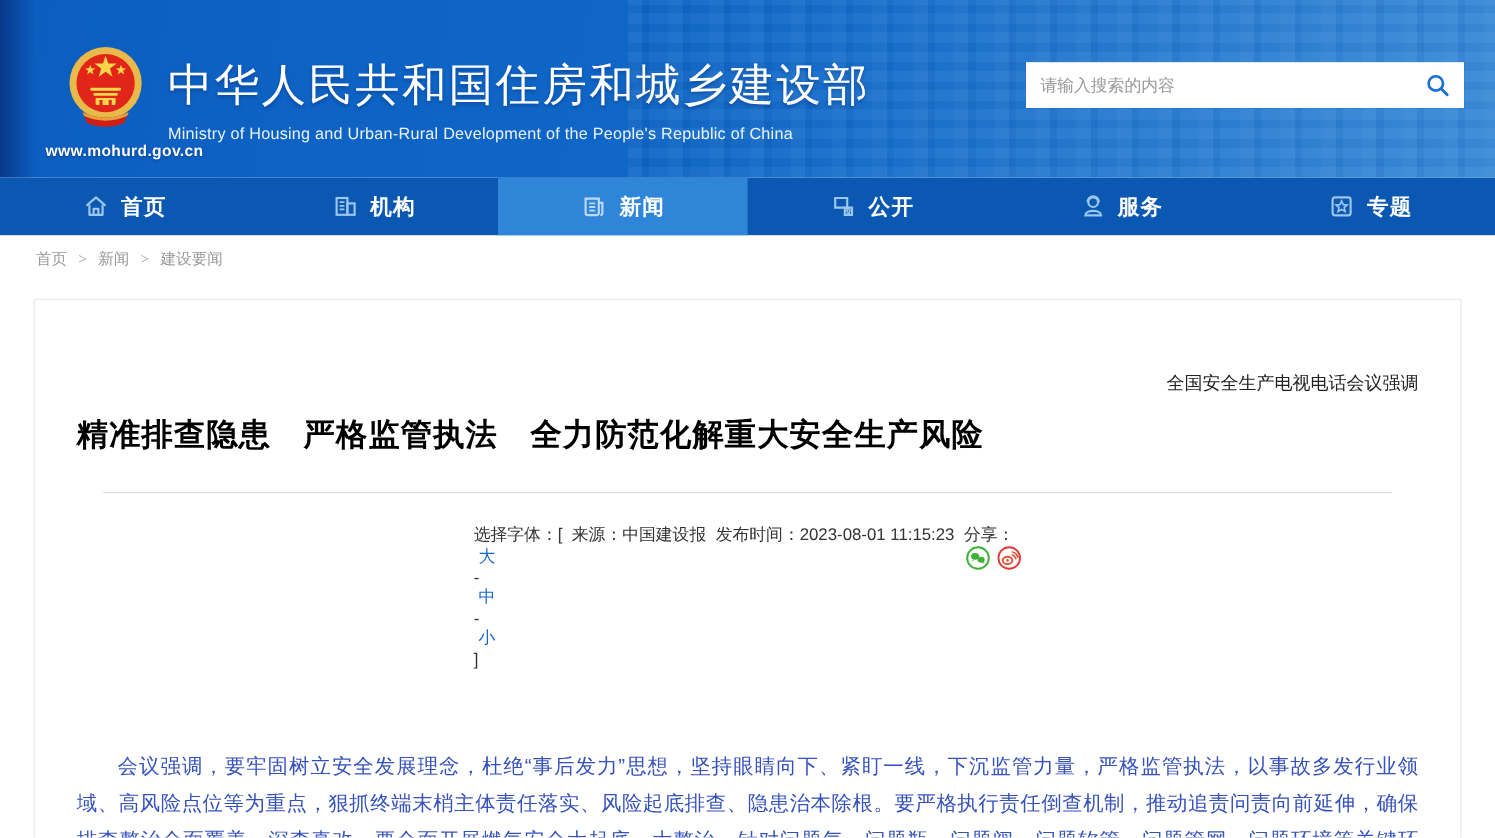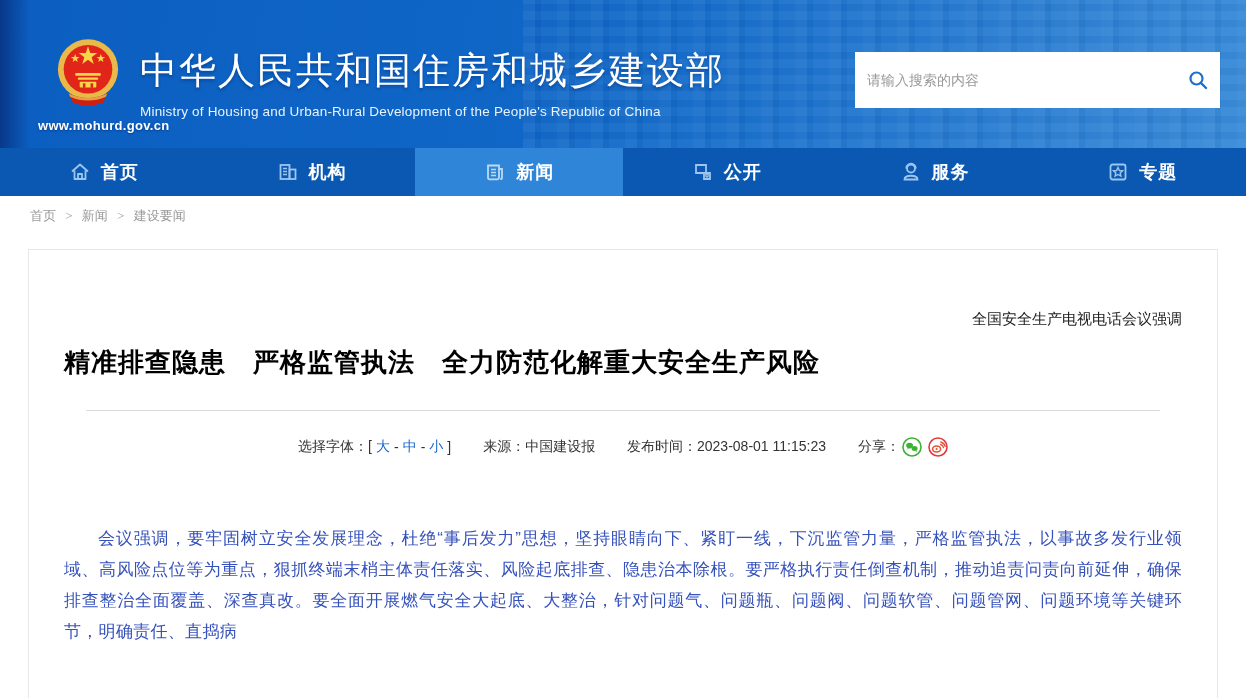--- a/index.html
+++ b/index.html
@@ -17,21 +17,21 @@
       repeating-linear-gradient(0deg, rgba(220,240,255,.08) 0 9px, rgba(10,50,120,.08) 9px 16px),
       linear-gradient(90deg, rgba(43,128,210,0), rgba(120,185,240,.35)); }
   .logo-area { position:absolute; left:50px; top:36px; }
   .emblem { width:64px; height:78px; display:block; margin-left:6px; }
   .site-url { position:absolute; left:-12px; top:82px; width:160px; color:#fff; font-weight:bold;
     font-size:13px; text-shadow:0 1px 2px rgba(0,40,110,.6); letter-spacing:.3px; }
   .titles { position:absolute; left:140px; top:46px; color:#fff; }
   .title-cn { font-size:37px; font-weight:normal; letter-spacing:2px;
     text-shadow:0 2px 3px rgba(0,40,110,.45); }
   .title-en { margin-top:8px; font-size:13.5px; color:#eaf3fc; letter-spacing:.2px; }
-  .search-box { position:absolute; right:26px; top:52px; width:365px; height:56px; background:#fff;
+  .search-box { position:absolute; right:26px; top:52px; width:365px; height:38px; background:#fff;
     display:flex; align-items:center; }
   .search-input { flex:1; height:100%; border:none; outline:none; padding:0 12px; font-size:14px;
     color:#333; font-family:inherit; }
   .search-input::placeholder { color:#999; }
   .search-btn { width:44px; height:100%; border:none; background:#fff; cursor:pointer;
     display:flex; align-items:center; justify-content:center; }
 
   
   .nav { display:flex; width:100%; height:48px; background:#0a58b2; }
   .nav-item { flex:1; display:flex; align-items:center; justify-content:center; gap:10px;
@@ -45,21 +45,21 @@
   .breadcrumb span { margin-right:6px; }
   .crumb-link { cursor:pointer; }
 
   
   .card { margin:24px 28px 0; border:1px solid #e8e8e8; padding:60px 35px 40px; min-height:600px; }
   .supertitle { text-align:right; font-size:15px; color:#222; }
   .art-title { text-align:left; font-size:26px; font-weight:bold; color:#000;
     margin-top:16px; letter-spacing:1px; }
   .title-divider { border:none; border-top:1px solid #dcdcdc; margin:30px 22px 0; }
   .meta-row { margin-top:26px; text-align:center; font-size:14px; color:#333; }
-  .meta-group { display:inline-flex; align-items:center; margin:0 14px; }
+  .meta-group { display:inline-flex; align-items:flex-start; margin:0 2px;flex-direction:column; }
   .font-link { color:#1a66cc; cursor:pointer; margin:0 4px; }
   .meta-sep { color:#333; }
   .share-icons { display:inline-flex; align-items:center; gap:6px; margin-left:2px; vertical-align:-4px; }
   .share-btn { width:20px; height:20px; border:none; background:transparent; padding:0; cursor:pointer; }
 
   .article-body { margin:66px 0 0; }
   .article-body p { font-size:17px; line-height:31px; color:#3551bb; text-indent:2em;
     text-align:justify; margin-bottom:12px; letter-spacing:.3px; }
 </style>
 </head>

